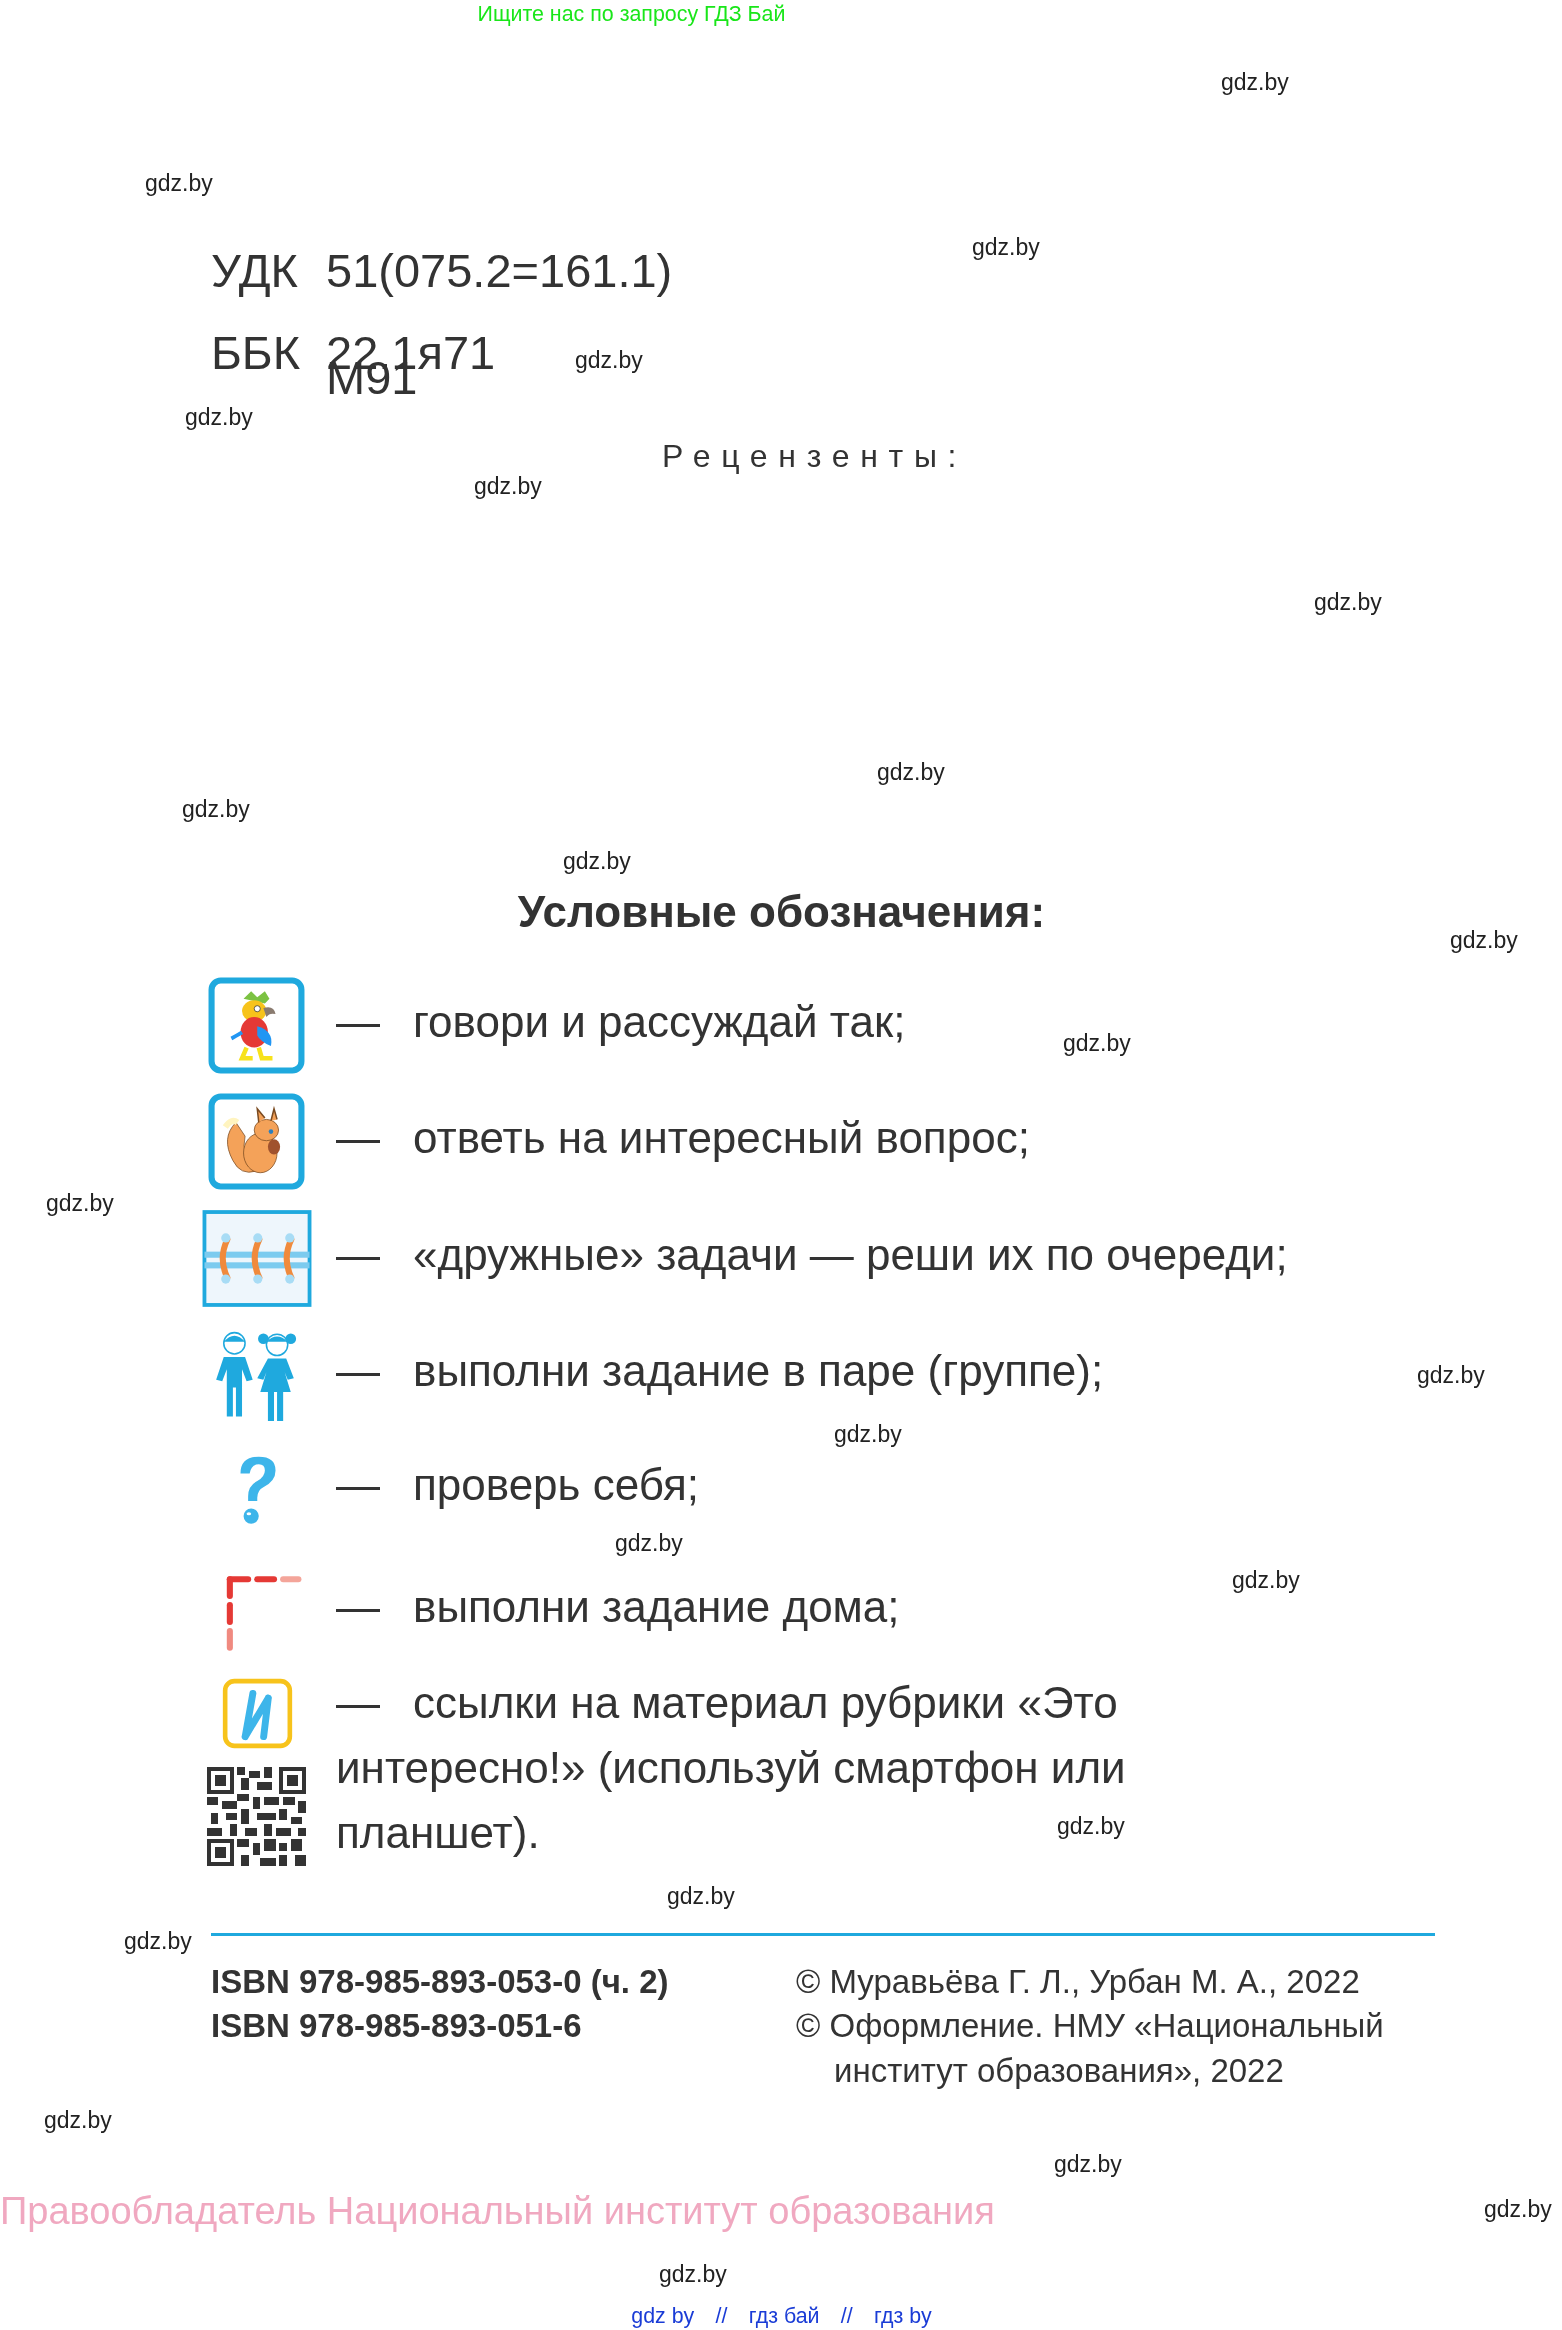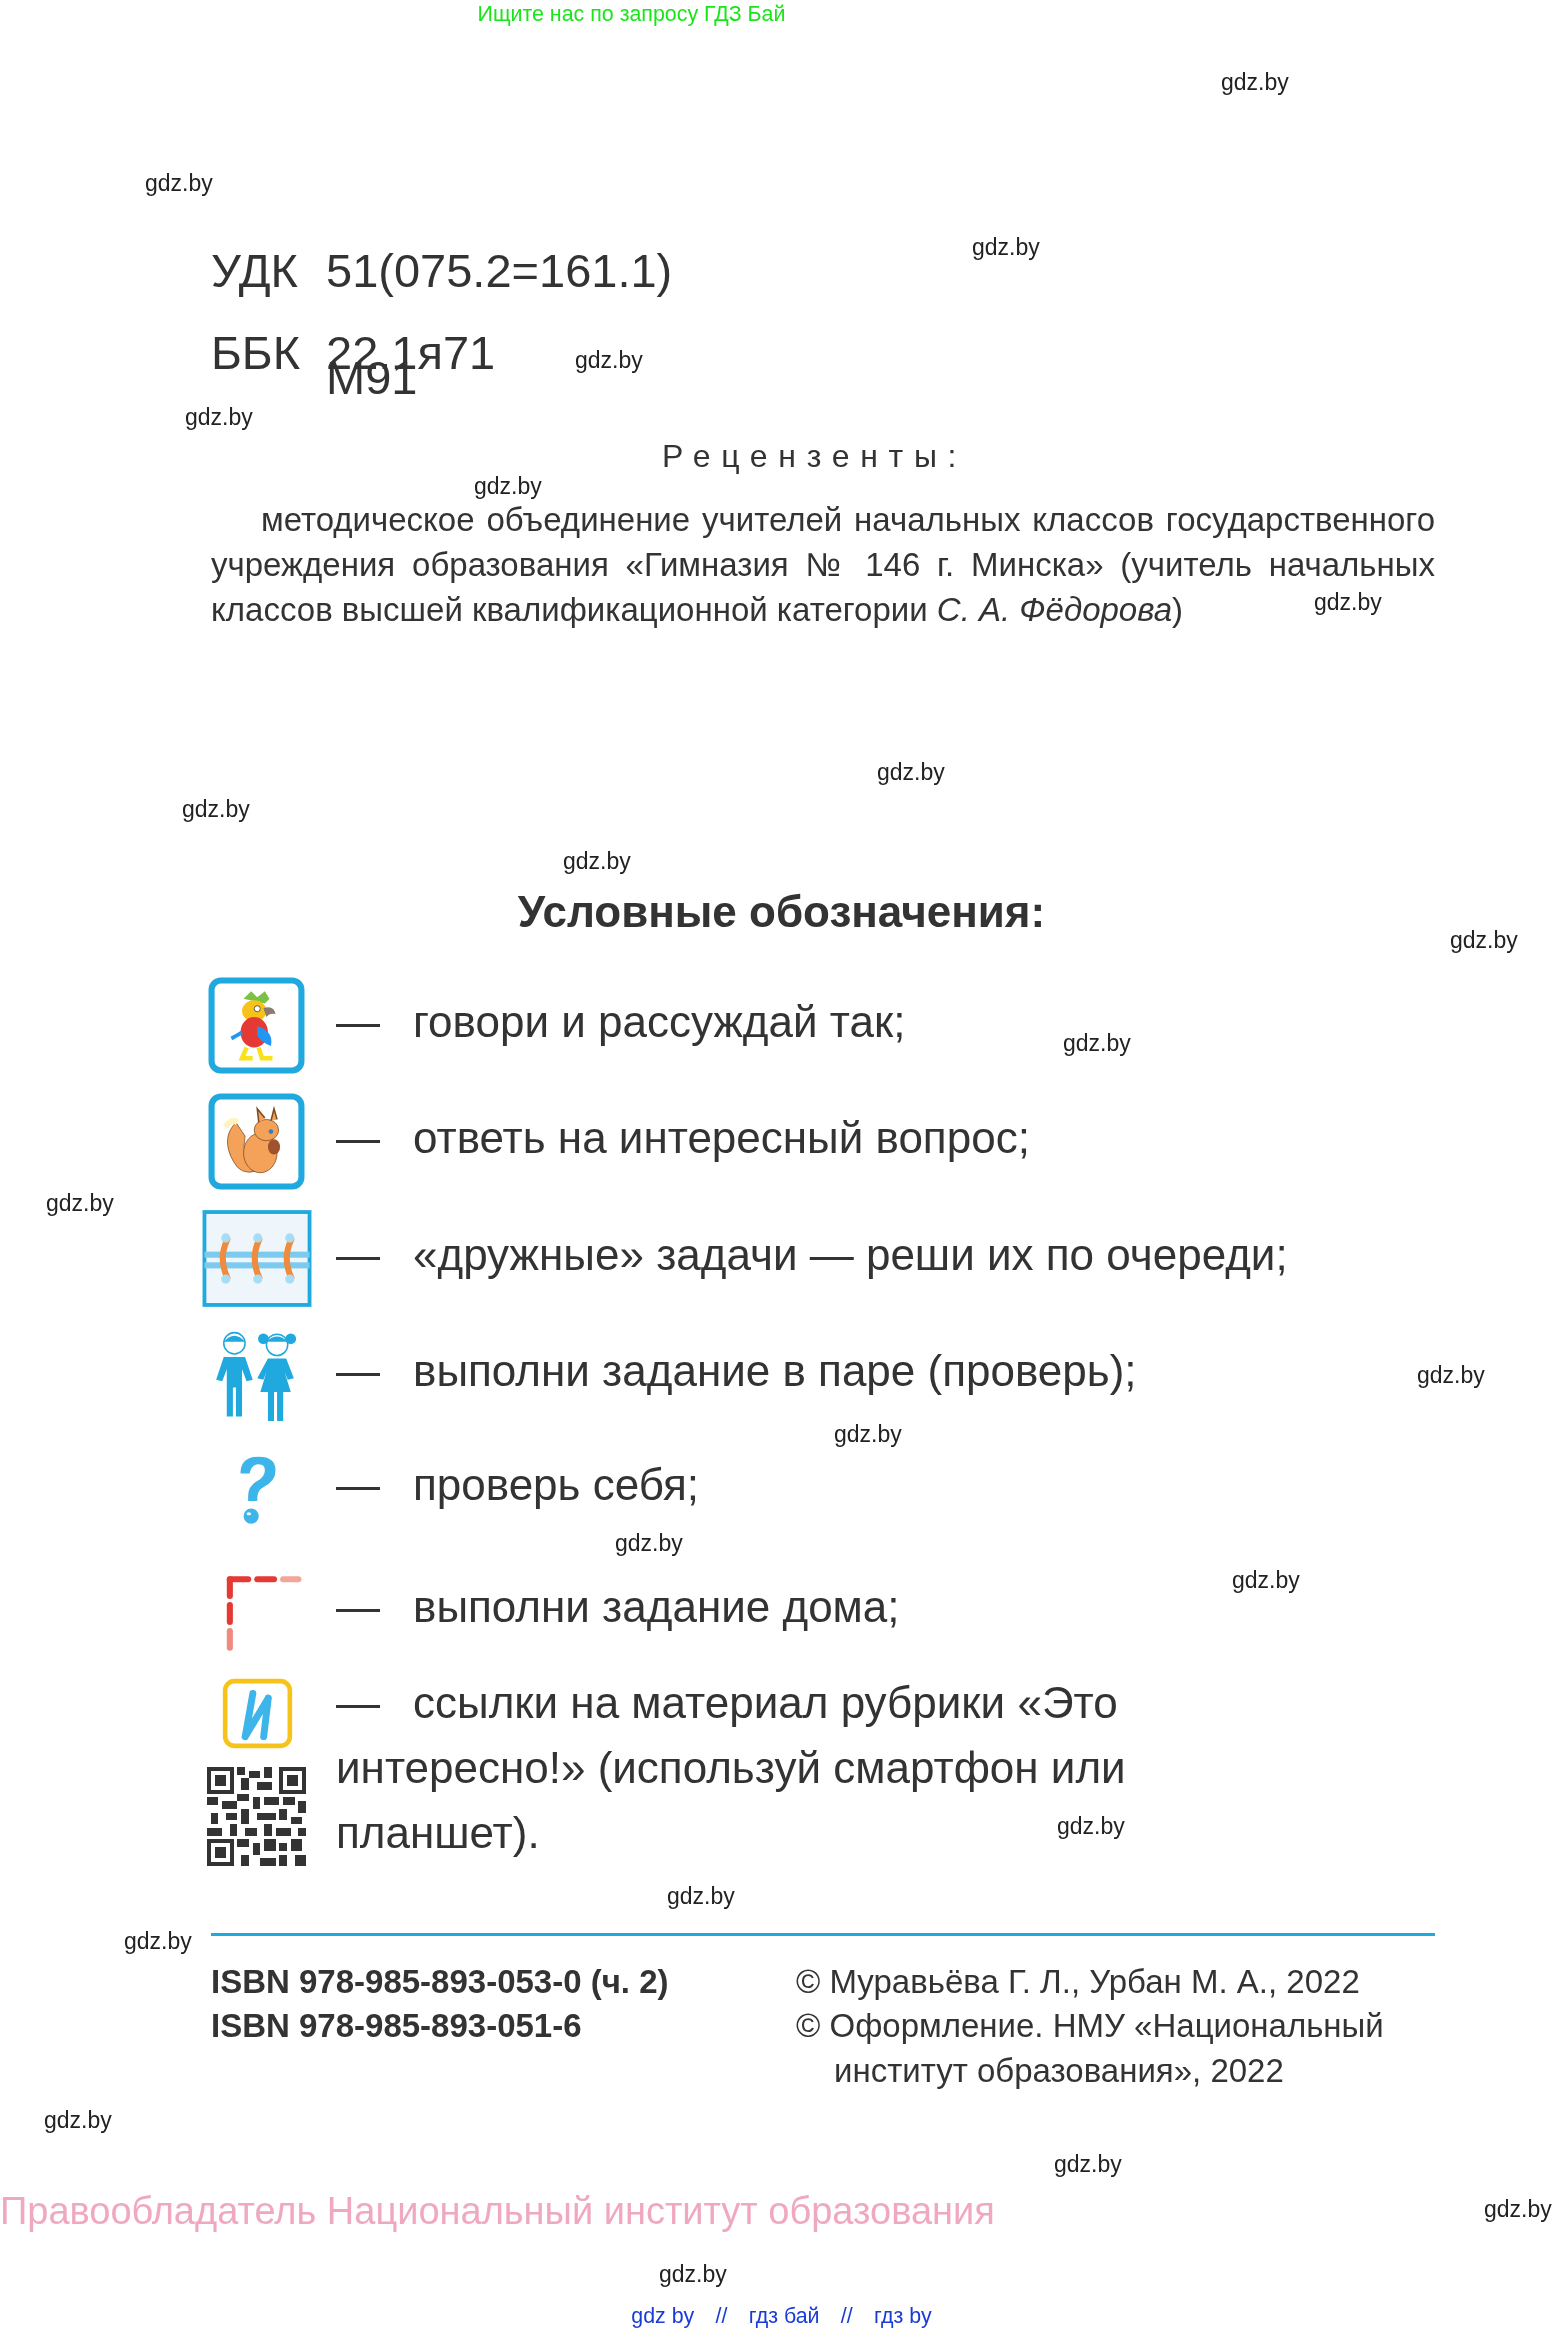--- a/index.html
+++ b/index.html
@@ -70,21 +70,20 @@
 </div>
 <div class="abs udk" style="top:297px;margin-top:28px;">
   <span class="lbl">ББК</span><span>22.1я71</span>
 </div>
 <div class="abs udk" style="top:350px;">
   <span class="lbl"></span><span>М91</span>
 </div>
 
 <div class="abs reviewers-title">Рецензенты:</div>
 <div class="abs reviewers" style="white-space:normal;">
-  <p><span class="indent"></span><span>методическое объединение учителей начальных классов государственного учреждения образования «Гимназия № 146 г. Минска» (учитель начальных классов высшей квалификационной категории </span><i>С. А. Фёдорова</i><span>)</span></p>
 </div>
 
 <div class="abs legend-title">Условные обозначения:</div>
 
 <div class="abs legend-row" style="top:976px;">
   <div class="icon-box">
     <svg width="99" height="99" viewBox="0 0 130 130">
       <rect x="6" y="6" width="118" height="118" rx="12" fill="#fff" stroke="#1fa9de" stroke-width="8"></rect>
       <path d="M48 30 l10 -10 l8 8 l10 -8 l6 10 l-6 6 z" fill="#7cc242"></path>
       <ellipse cx="62" cy="46" rx="16" ry="14" fill="#f7c31b"></ellipse>
@@ -145,21 +144,21 @@
       <circle cx="36" cy="24" r="14" fill="#fff" stroke="#1fa9de" stroke-width="2"></circle>
       <path d="M22 22 q14 -16 28 0 z"></path>
       <path d="M22 42 h28 l10 30 l-8 2 l-6 -16 v62 h-8 v-38 h-4 v38 h-8 v-62 l-6 16 l-8 -2 z"></path>
       <circle cx="92" cy="26" r="14" fill="#fff" stroke="#1fa9de" stroke-width="2"></circle>
       <circle cx="74" cy="18" r="7"></circle>
         <circle cx="110" cy="18" r="7"></circle>
       <path d="M78 22 q14 -14 28 0 z"></path>
       <path d="M80 44 h24 l10 26 l-8 2 l-4 -10 l8 26 h-10 v38 h-8 v-38 h-4 v38 h-8 v-38 h-10 l8 -26 l-4 10 l-8 -2 z"></path>
     </svg>
   </div>
-  <div class="legend-text" style="top:21.4px;"><span class="dash">—</span><span>выполни задание в паре (проверь);</span></div>
+  <div class="legend-text" style="top:21.4px;"><span class="dash">—</span><span>выполни задание в паре (группе);</span></div>
 </div>
 
 <div class="abs legend-row" style="top:1443px;">
   <div class="icon-box">
     <svg width="99" height="99" viewBox="0 0 130 130">
       <path d="M44 40 q0 -22 24 -22 q22 0 22 18 q0 14 -16 22 q-8 4 -8 14 v4 h-12 v-6 q0 -14 12 -20 q10 -6 10 -14 q0 -8 -8 -8 q-10 0 -12 12 z" fill="#3db5ea"></path>
       <ellipse cx="58" cy="96" rx="10" ry="10" fill="#3db5ea"></ellipse>
       <ellipse cx="55" cy="93" rx="3" ry="2" fill="#fff"></ellipse>
     </svg>
   </div>

